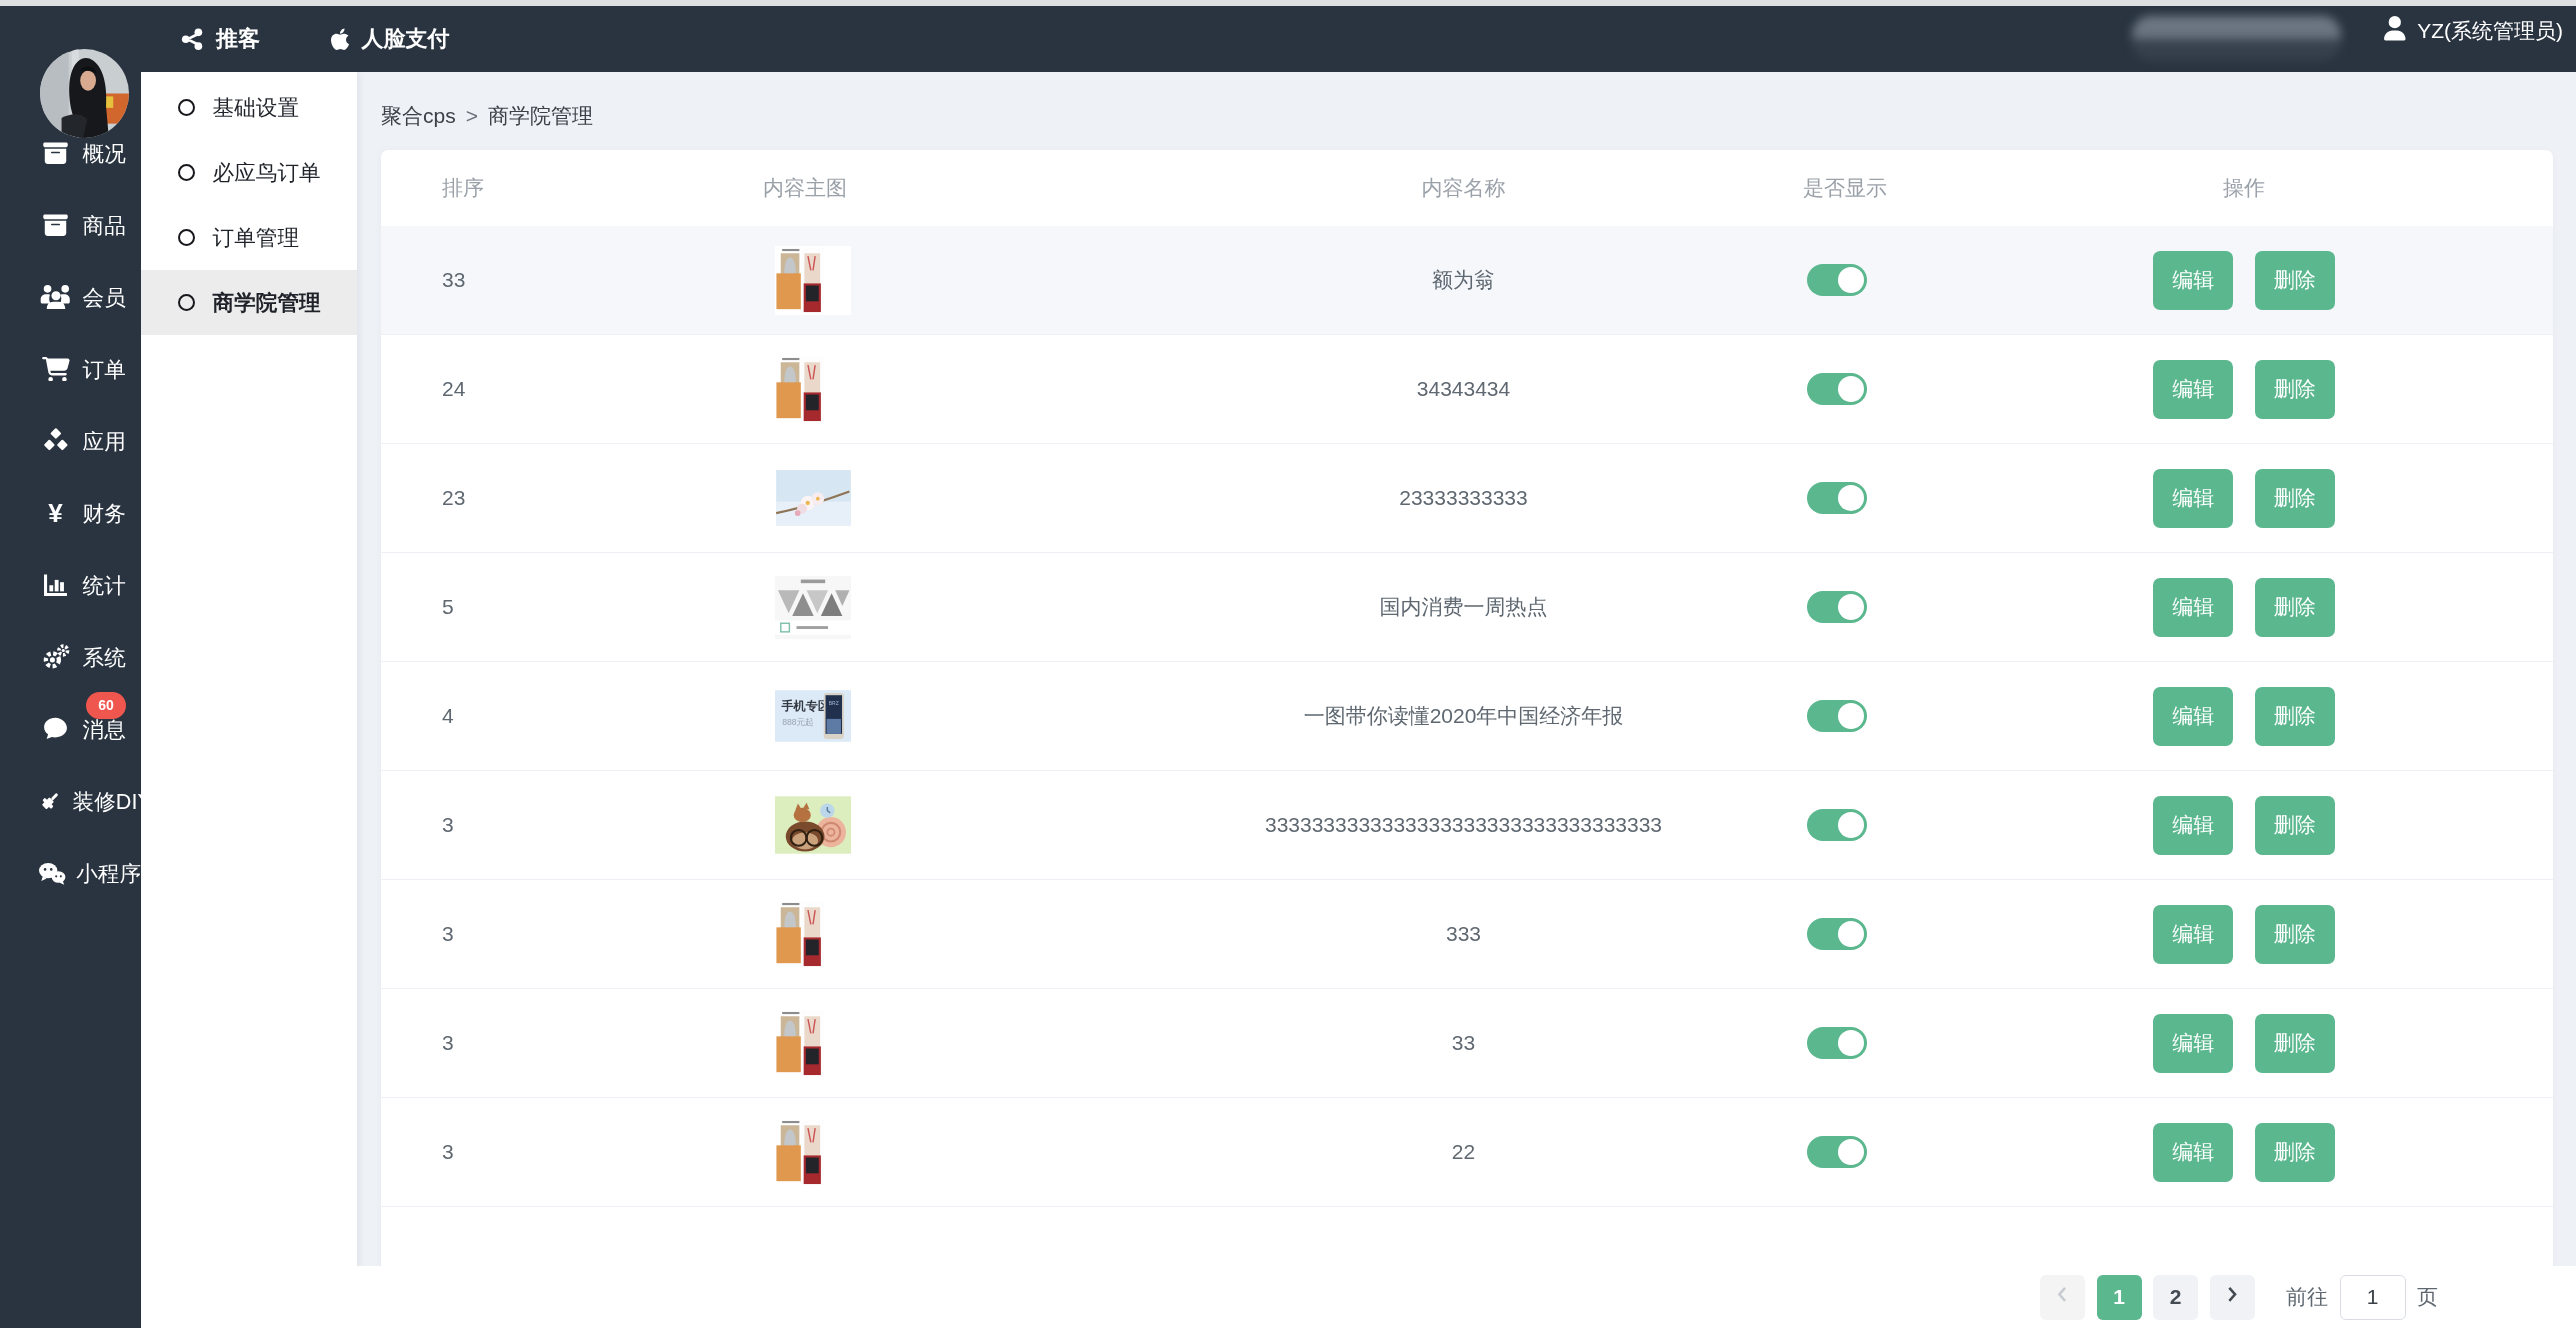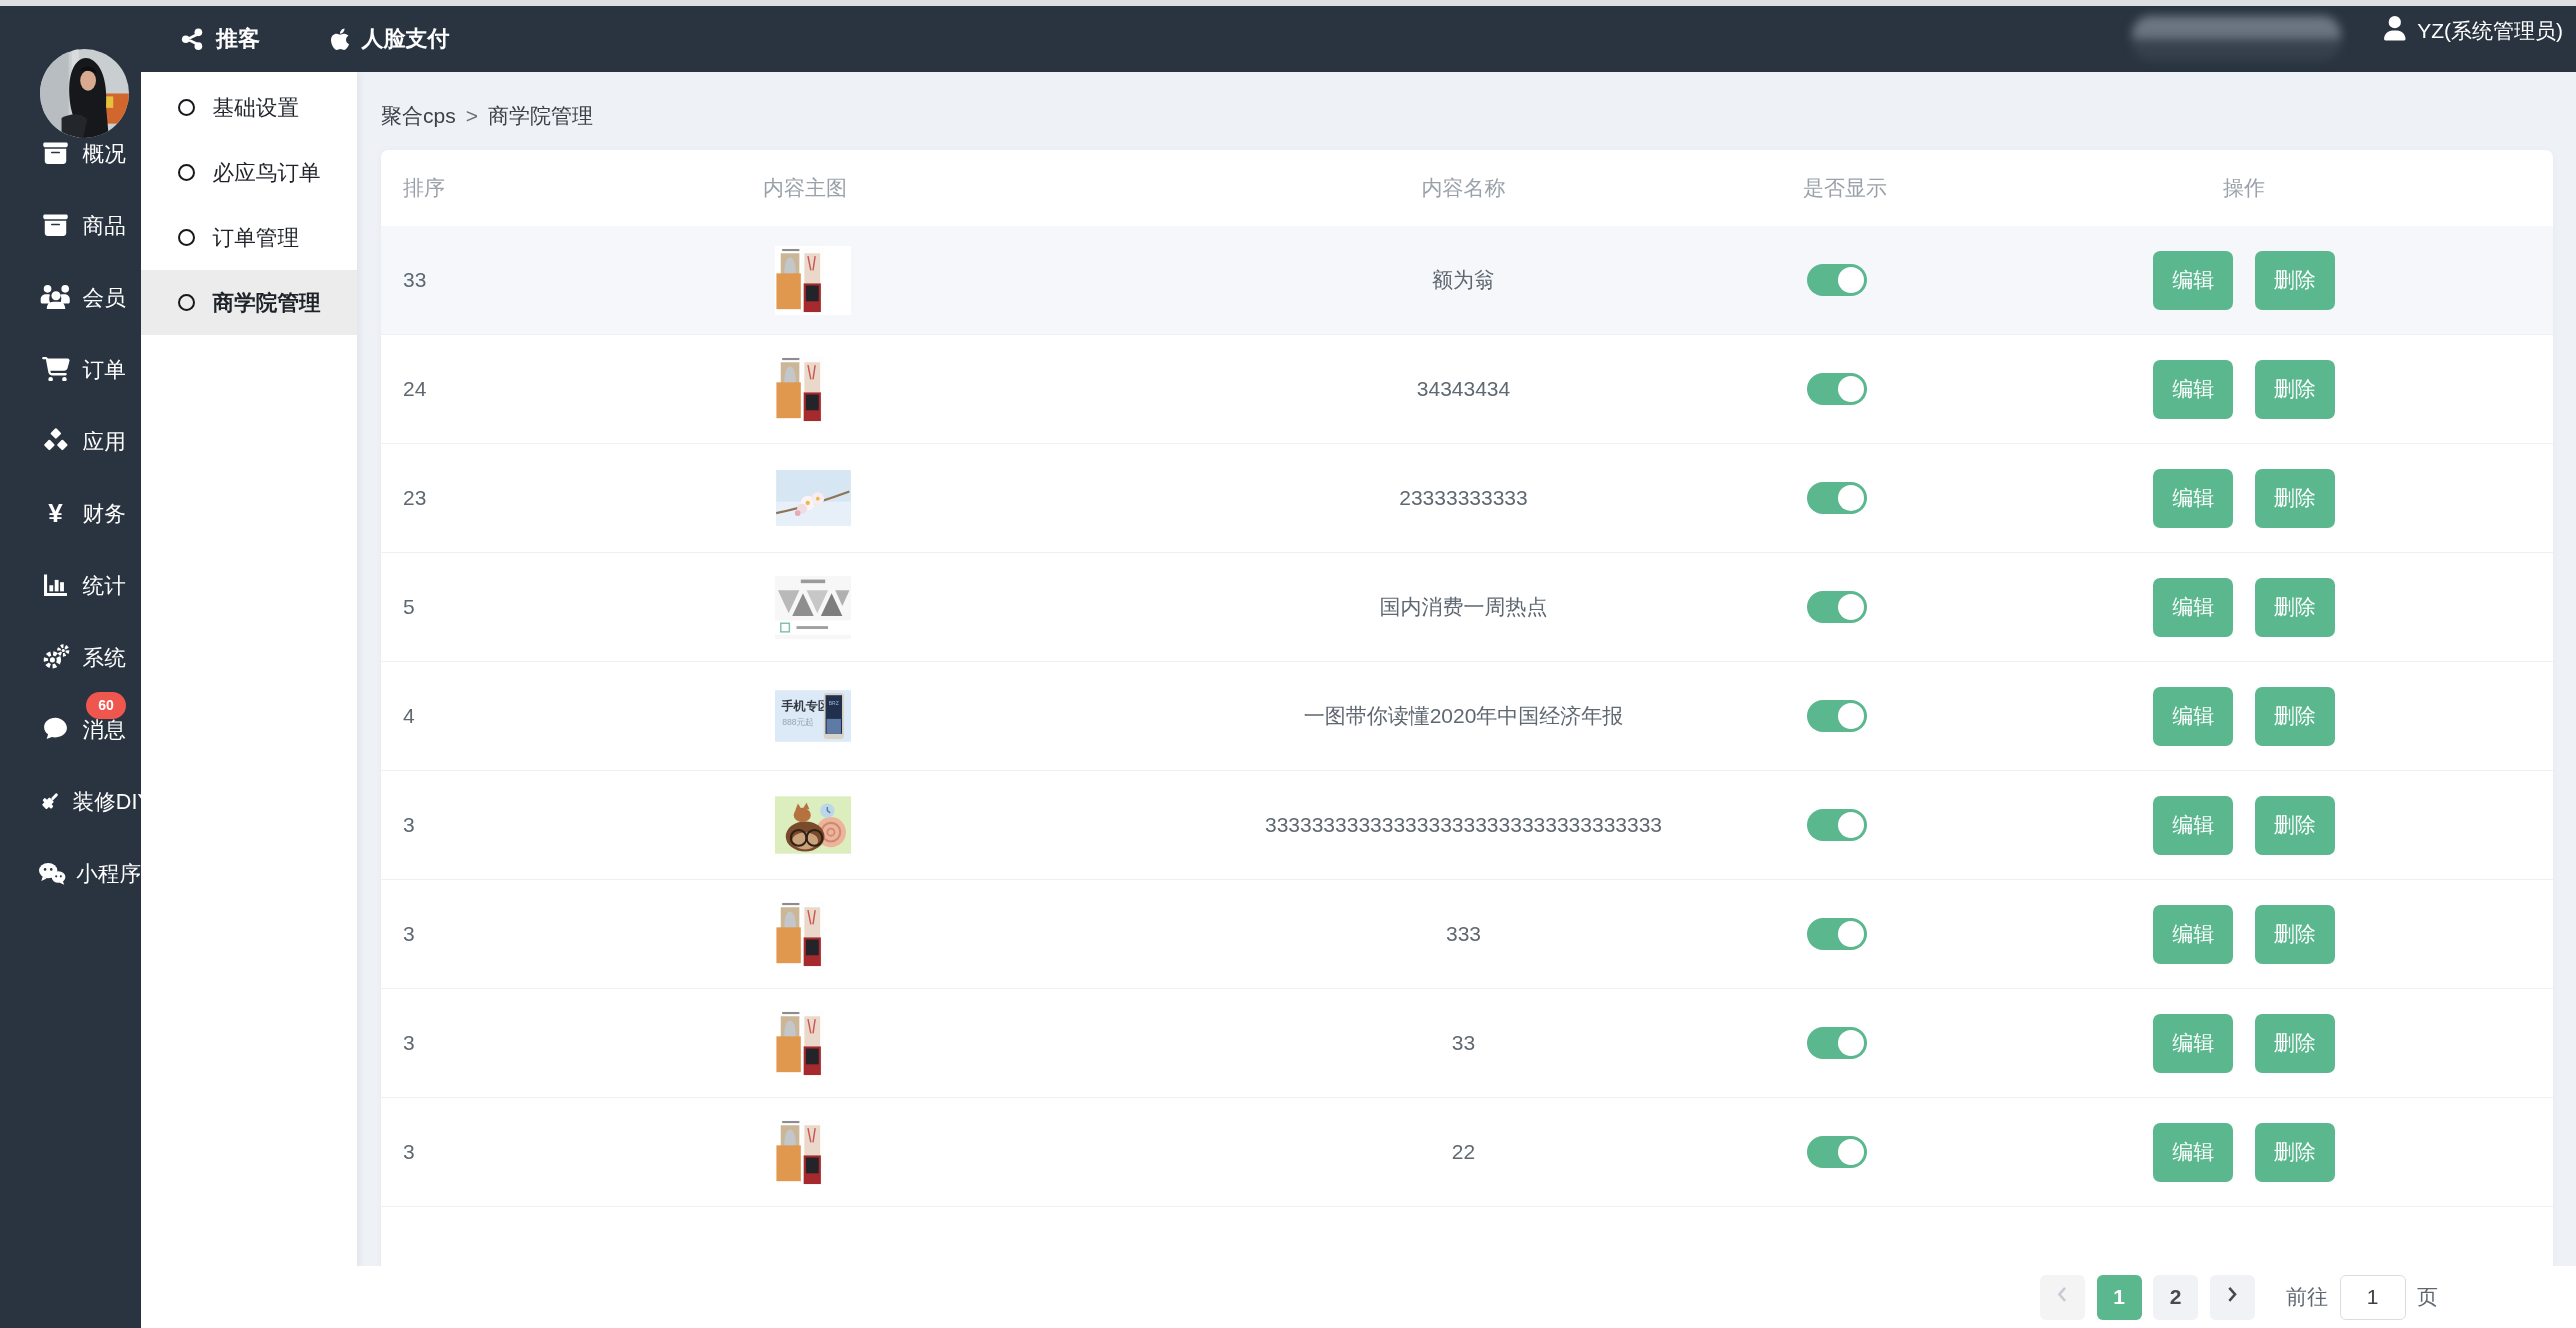--- a/index.html
+++ b/index.html
@@ -60,21 +60,21 @@
     display:flex; align-items:center; justify-content:center; gap:8.6px; cursor:pointer;
     font-family:inherit; }
   .add-btn .plus { font-size:21.6px; line-height:1; }
 
   
   .thead { display:flex; height:76px; align-items:center; color:#9aa1a9; font-size:21px; }
   .trow { display:flex; height:109px; align-items:center; border-bottom:1.4px solid #eef0f6;
     color:#5f6871; font-size:21px; background:#fff;gap:8px; }
   .trow.first { background:#f5f7fb; }
   .cell { display:flex; align-items:center; }
-  .c1 { width:237px; padding-left:22px; }
+  .c1 { width:237px; padding-left:61px; }
   .c2 { width:374px; justify-content:center; }
   .c3 { flex:1; padding-left:180px; justify-content:center; text-align:center; }
   .c4 { width:180px; justify-content:center; }
   .c5 { width:618px; justify-content:center; gap:21.6px; }
   .thumb { display:flex; align-items:center; justify-content:center; }
   .thumb svg { display:block; }
 
   .switch { position:relative; width:60px; height:32px; border-radius:16px; background:#c6cbd2;
     display:inline-block; cursor:pointer; }
   .switch.on { background:#5ab78e; }

